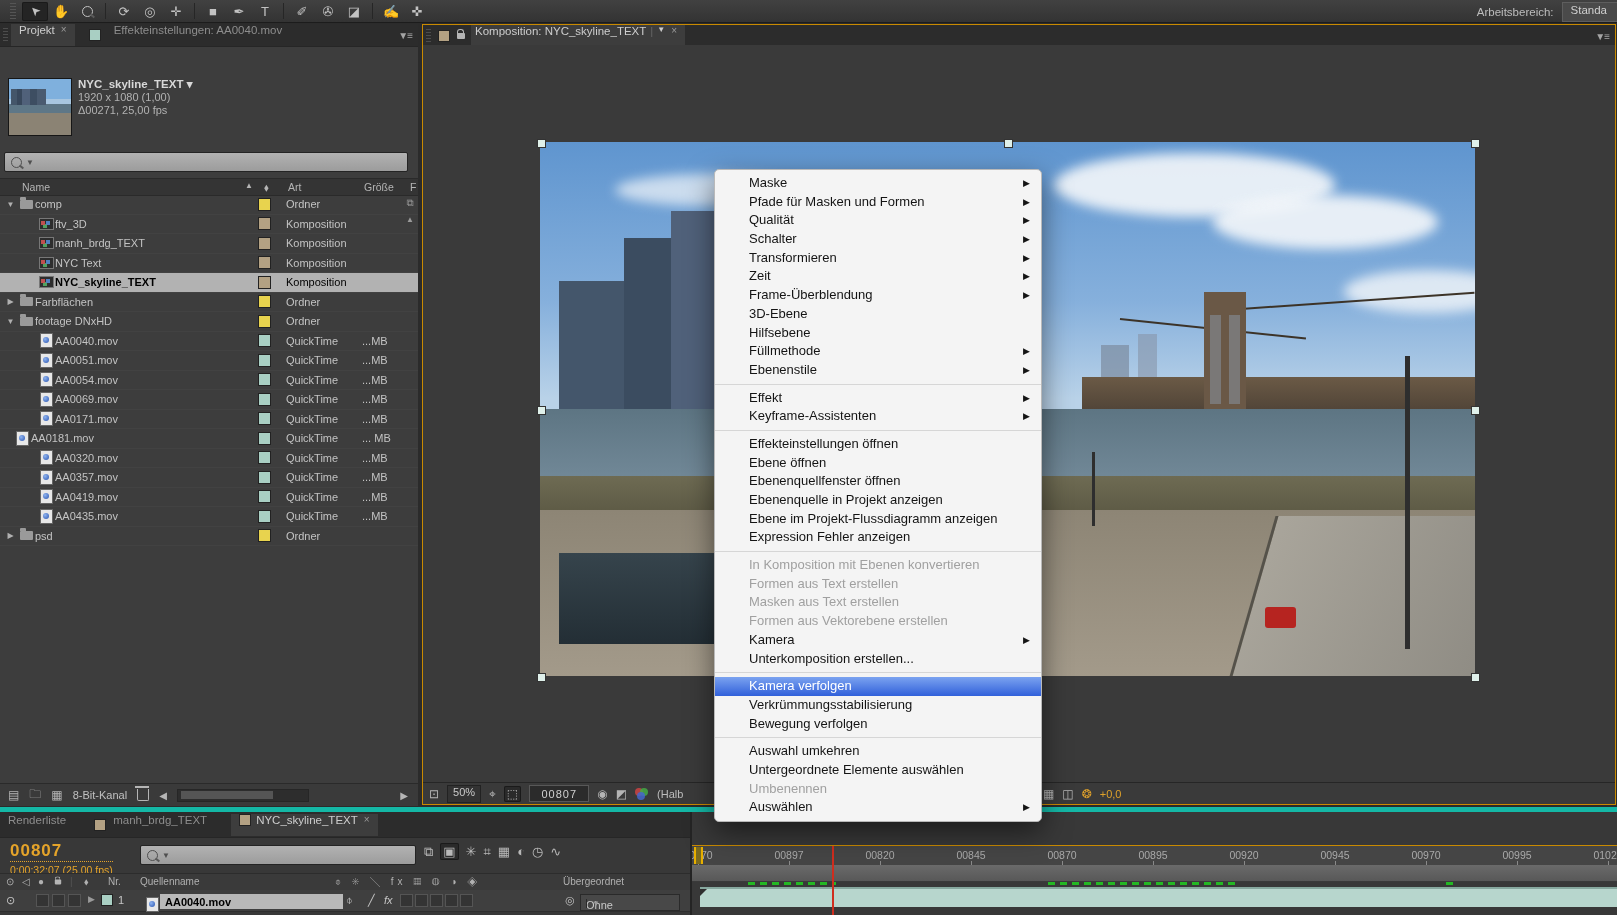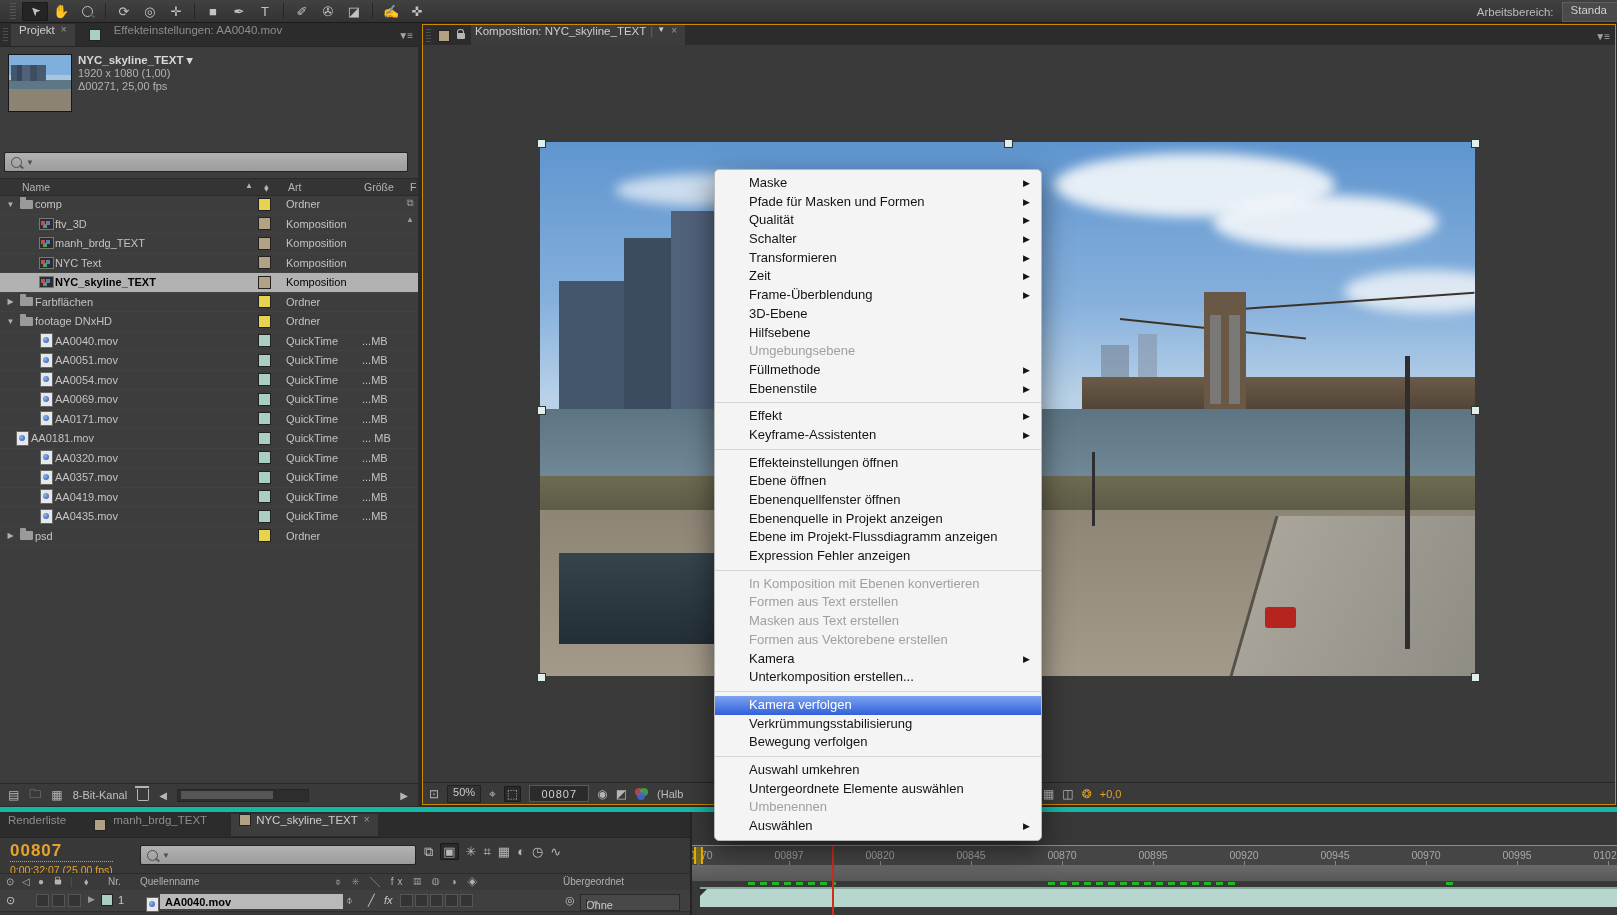--- a/index.html
+++ b/index.html
@@ -26,21 +26,21 @@
   .mag::after{content:"";position:absolute;left:7px;top:8px;width:5px;height:1.8px;background:#5a5a5a;transform:rotate(40deg);}
   
   #project{left:0;top:24px;width:418px;height:782px;background:#3d3d3d;}
   .tabbar{height:22px;background:#2c2c2c;display:flex;align-items:center;border-bottom:1px solid #262626;}
   .tabbar .grip{width:5px;height:14px;margin:0 3px;background:repeating-linear-gradient(#4d4d4d 0 1px,transparent 1px 3px);}
   .tab{height:22px;display:flex;padding:0 8px;font-size:11.5px;color:#8d8d8d;}
   .tab.active{background:#3d3d3d;color:#cdcdcd;}
   .tab .x{margin-left:6px;color:#9a9a9a;font-size:10px;}
   .sw{width:10px;height:10px;display:inline-block;margin-right:5px;border:1px solid #222;}
   .panelmenu{margin-left:auto;margin-right:6px;color:#a5a5a5;font-size:10px;letter-spacing:-1px;}
-  #pv{position:relative;height:82px;}
+  #pv{position:relative;height:82px;margin-top:24px;}
   #pv .thumb{position:absolute;left:8px;top:7px;width:62px;height:56px;border:1px solid #161616;
      background:linear-gradient(#7fb0dd 0 35%,#a8c6e0 35% 45%,#5e7787 45% 60%,#8b8374 60% 100%);}
   #pv .thumb::before{content:"";position:absolute;left:4%;top:18%;width:55%;height:28%;
      background:linear-gradient(90deg,#44566a 0 18%,#38485c 18% 30%,#50617a 30% 55%,#3d4e62 55% 75%,#4a5b70 75% 100%);}
   #pv .tt1{position:absolute;left:78px;top:6px;font-weight:bold;color:#d8d8d8;font-size:11.5px;}
   #pv .tt2{position:absolute;left:78px;top:20px;color:#b2b2b2;}
   #pv .tt3{position:absolute;left:78px;top:33px;color:#b2b2b2;}
   .searchbox{position:relative;height:18px;background:linear-gradient(#b2b2b2,#9c9c9c);
      border:1px solid #242424;border-radius:2px;display:flex;align-items:center;padding-left:6px;}
   .searchbox .mag{border-color:#4f4f4f;}
@@ -642,21 +642,20 @@
   <div id="ctx">
       <div class="mi"><span>Maske</span><span class="arr">▶</span></div>
       <div class="mi"><span>Pfade für Masken und Formen</span><span class="arr">▶</span></div>
       <div class="mi"><span>Qualität</span><span class="arr">▶</span></div>
       <div class="mi"><span>Schalter</span><span class="arr">▶</span></div>
       <div class="mi"><span>Transformieren</span><span class="arr">▶</span></div>
       <div class="mi"><span>Zeit</span><span class="arr">▶</span></div>
       <div class="mi"><span>Frame-Überblendung</span><span class="arr">▶</span></div>
       <div class="mi"><span>3D-Ebene</span></div>
       <div class="mi"><span>Hilfsebene</span></div>
-      <div class="mi dis"><span>Umgebungsebene</span></div>
       <div class="mi"><span>Füllmethode</span><span class="arr">▶</span></div>
       <div class="mi"><span>Ebenenstile</span><span class="arr">▶</span></div>
       <div class="msep"></div>
       <div class="mi"><span>Effekt</span><span class="arr">▶</span></div>
       <div class="mi"><span>Keyframe-Assistenten</span><span class="arr">▶</span></div>
       <div class="msep"></div>
       <div class="mi"><span>Effekteinstellungen öffnen</span></div>
       <div class="mi"><span>Ebene öffnen</span></div>
       <div class="mi"><span>Ebenenquellfenster öffnen</span></div>
       <div class="mi"><span>Ebenenquelle in Projekt anzeigen</span></div>

